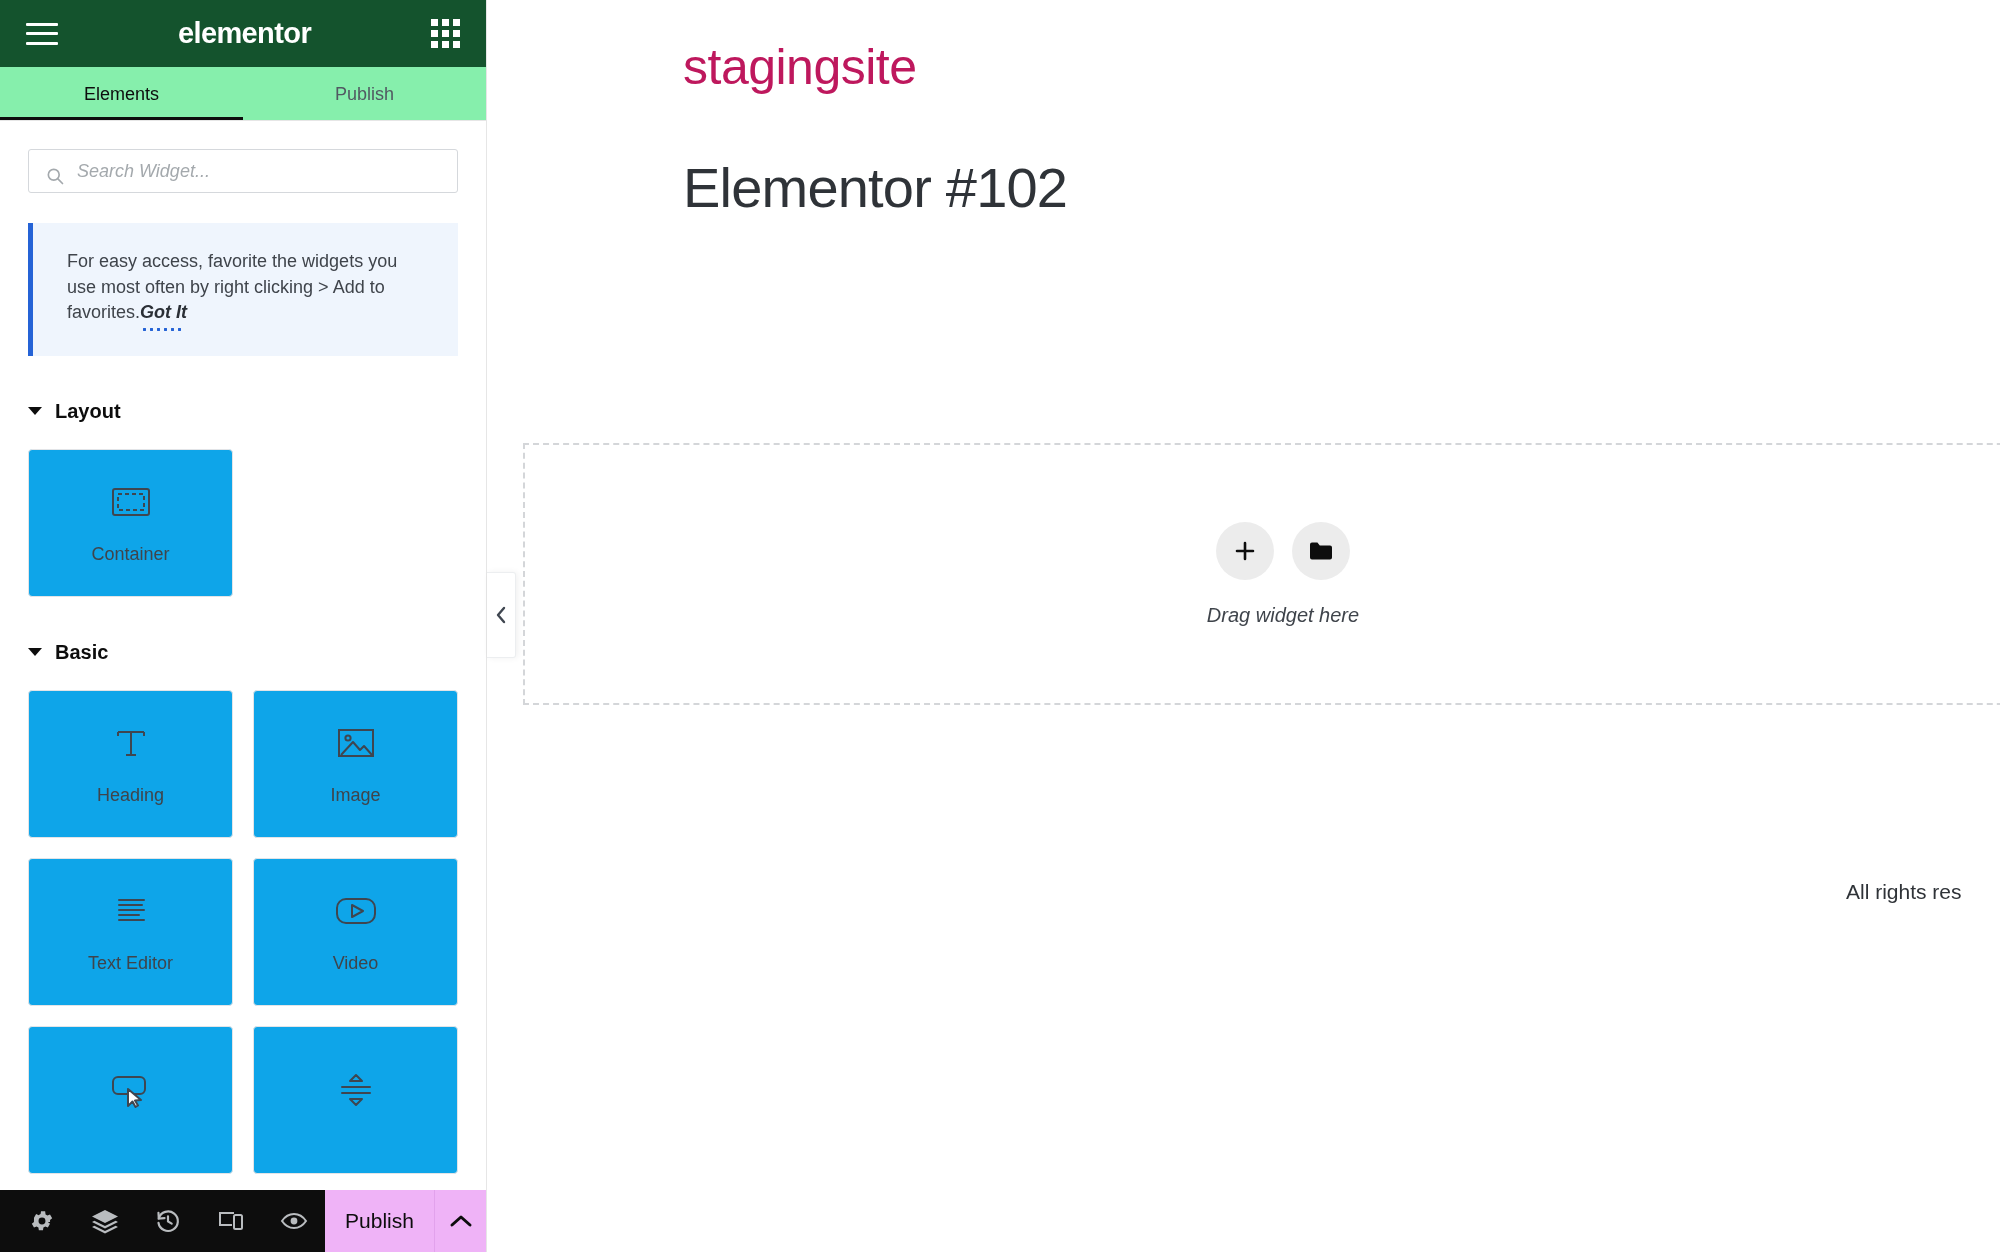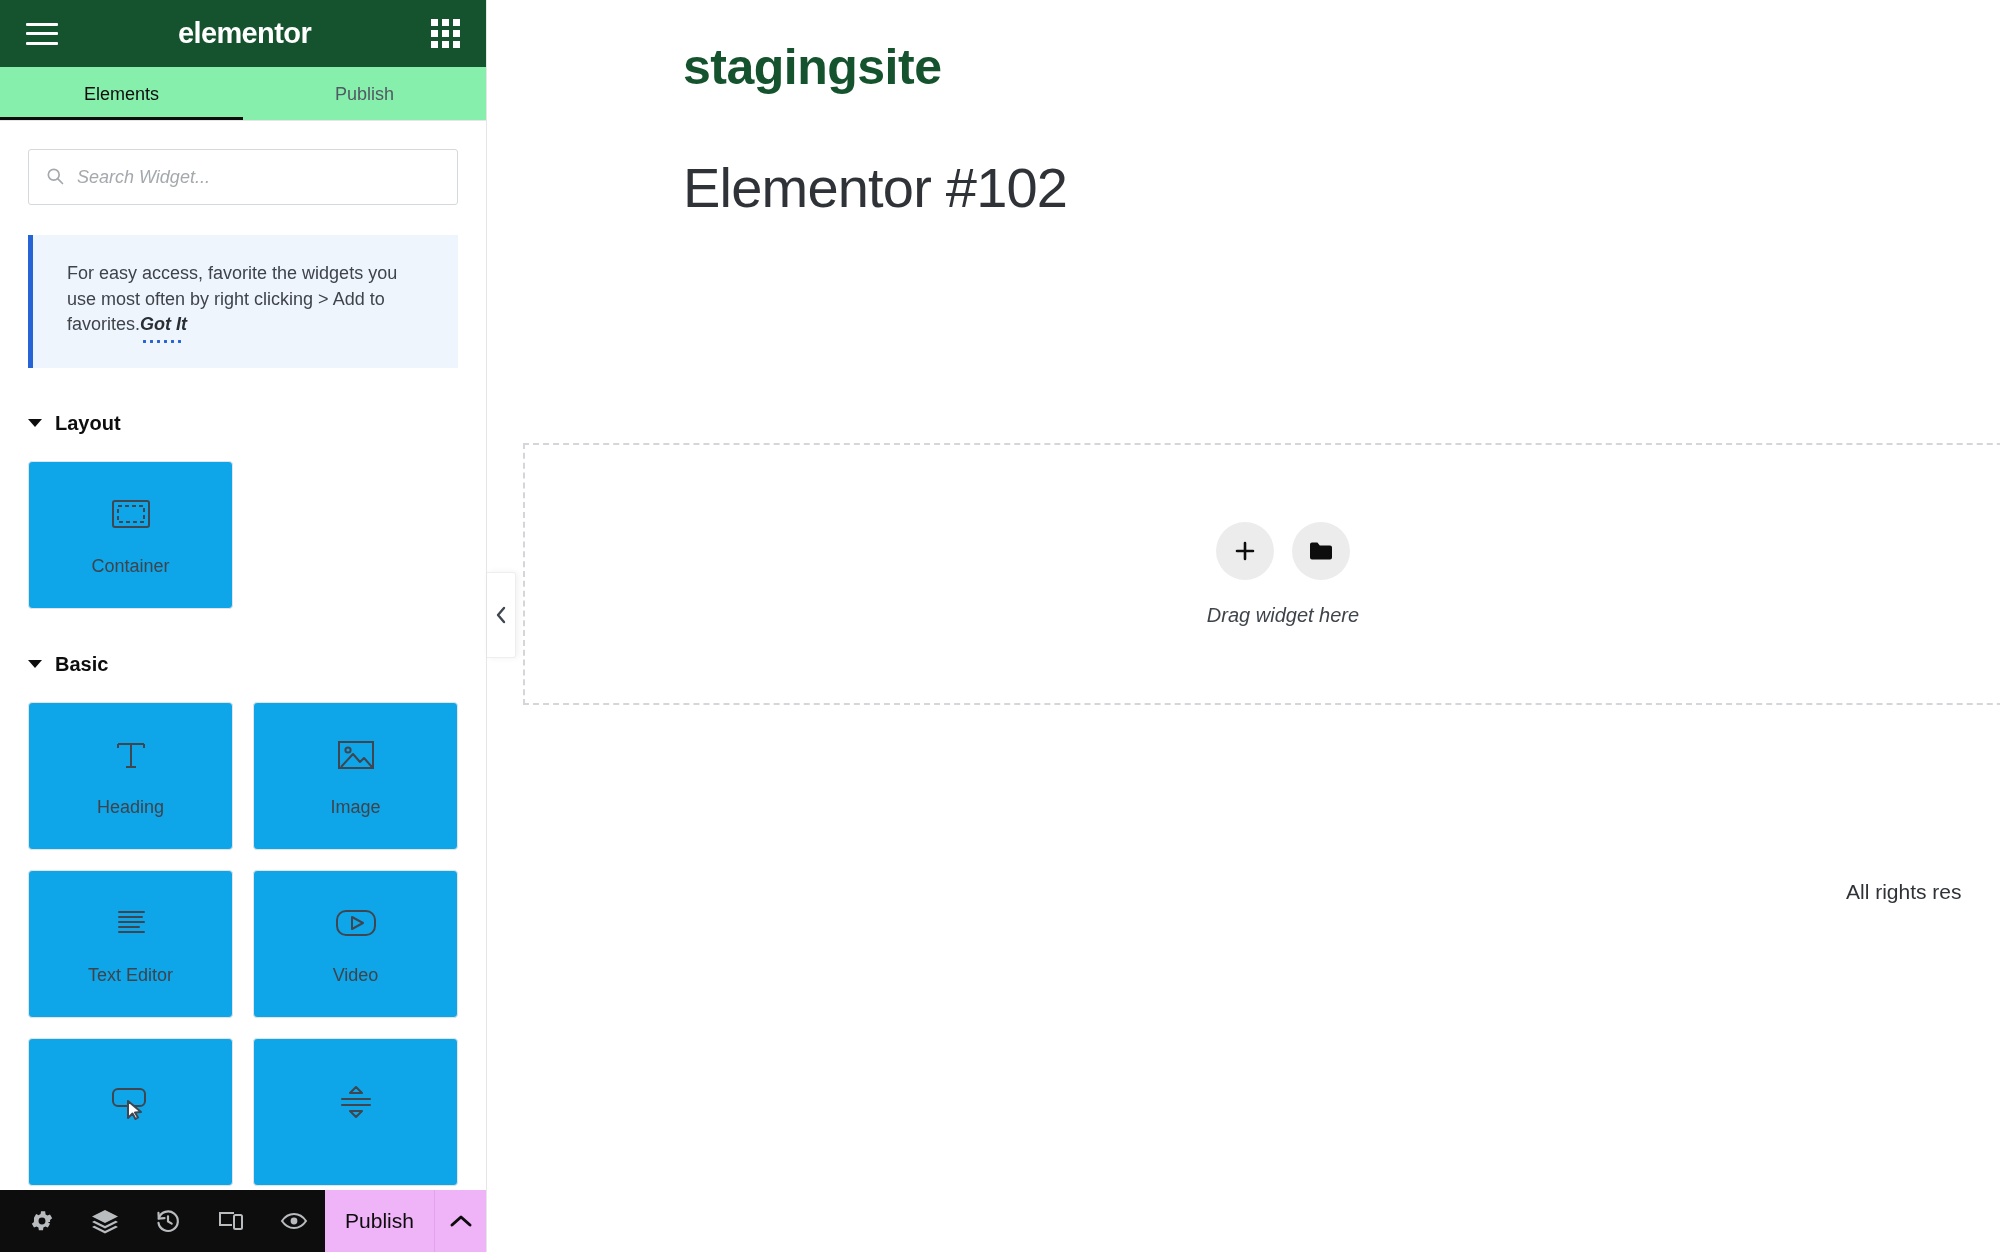--- a/index.html
+++ b/index.html
@@ -34,21 +34,21 @@
   .tab { flex: 1; display: flex; align-items: center; justify-content: center;
          font-size: 18px; color: #515962; cursor: pointer; position: relative; }
   .tab.active { color: #0d0d0d; }
   .tab.active::after { content: ""; position: absolute; left: 0; right: 0; bottom: 0; height: 4px; background: #0d0d0d; }
   #tabs::after { content: ""; position: absolute; left: 0; right: 0; bottom: 0; height: 1px; background: #e6e6e6; }
 
   #panel-body { height: calc(1252px - 67px - 54px - 62px); overflow: hidden; padding: 0 28px; }
 
   .search-wrap { position: relative; margin-top: 28px; }
   .search-input {
-    width: 100%; height: 56px; border: 1px solid #d5d8dc; border-radius: 3px;
+    width: 100%; height: 44px; border: 1px solid #d5d8dc; border-radius: 3px;
     padding: 0 16px 0 48px; font-size: 18px; font-style: italic; color: #6b7178;
     font-family: "Liberation Sans", sans-serif; background: #fff; outline: none;
   }
   .search-input::placeholder { color: #a4a9ad; font-style: italic; }
   .search-icon { position: absolute; left: 17px; top: 17px; width: 20px; height: 20px; }
 
   .notice {
     margin-top: 30px; background: #eff5fd; border-left: 5px solid #2563d6;
     padding: 26px 28px 30px 26px; position: relative;
   }
@@ -94,21 +94,21 @@
   
   #collapse {
     position: absolute; left: 487px; top: 572px; width: 29px; height: 86px;
     background: #ffffff; border: 1px solid #eceef0; border-left: none;
     border-radius: 0 3px 3px 0; display: flex; align-items: center; justify-content: center;
     box-shadow: 2px 0 6px rgba(0,0,0,0.06); cursor: pointer; z-index: 5;
   }
 
   
   #canvas { position: absolute; left: 487px; top: 0; width: 1513px; height: 1252px; background: #ffffff; overflow: hidden; }
-  .site-title { position: absolute; left: 196px; top: 38px; font-size: 50px; font-weight: 700; color: #14532d; letter-spacing: -0.5px; }
+  .site-title { position: absolute; left: 196px; top: 38px; font-size: 50px; font-weight: 400; color: #be185d; letter-spacing: -0.5px; }
   .page-title { position: absolute; left: 196px; top: 155px; font-size: 56px; font-weight: 400; color: #2f3338; letter-spacing: -0.8px; }
 
   .dropzone {
     position: absolute; left: 36px; top: 443px; width: 1560px; height: 262px;
     border: 2px dashed #d4d6d9; background: #fff;
     display: flex; flex-direction: column; align-items: center; justify-content: center; gap: 24px;
   }
   .dz-buttons { display: flex; gap: 18px; margin-left: -40px; }
   .dz-btn { width: 58px; height: 58px; border-radius: 50%; background: #ececec;
             display: flex; align-items: center; justify-content: center; cursor: pointer; }

